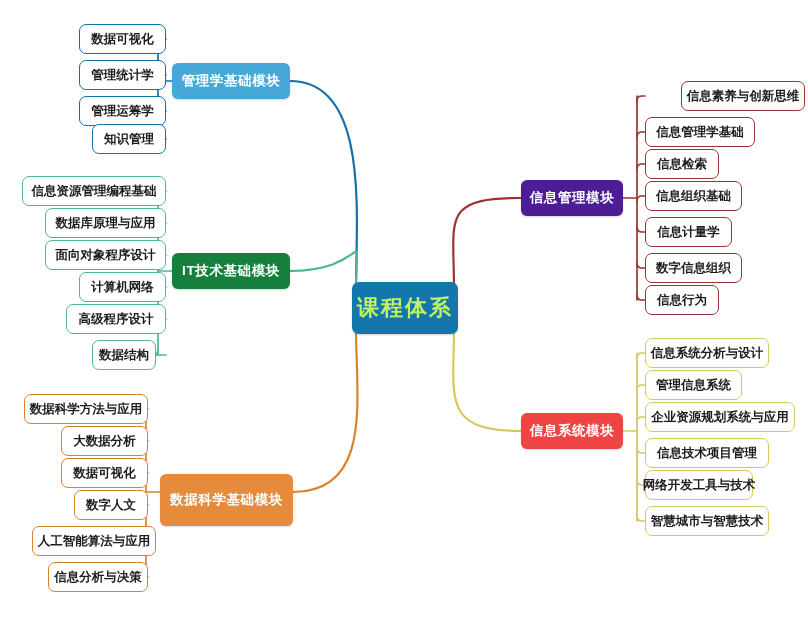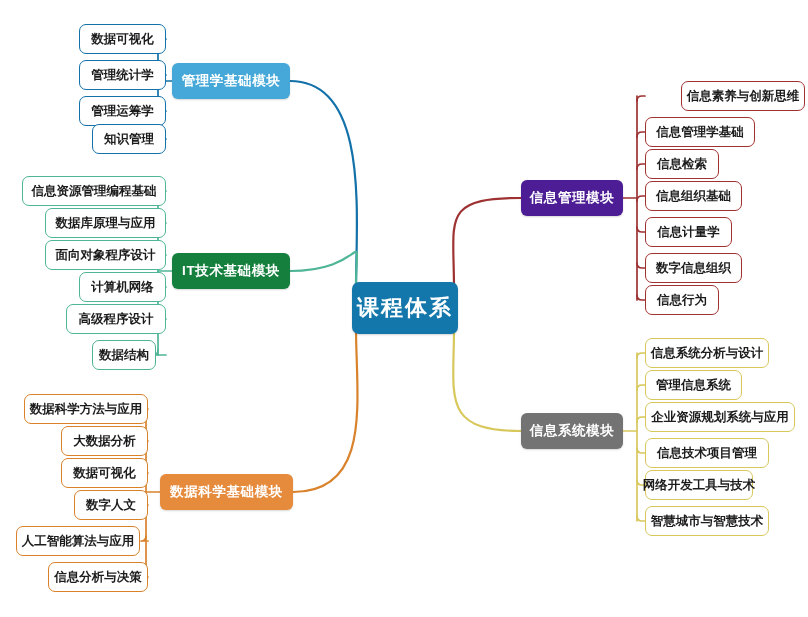--- a/index.html
+++ b/index.html
@@ -12,21 +12,21 @@
   }
   #canvas{position:absolute;left:0;top:0;width:808px;height:617px;}
   svg.links{position:absolute;left:0;top:0;width:808px;height:617px;pointer-events:none;}
 
   .node{position:absolute;box-sizing:border-box;display:flex;align-items:center;
         justify-content:center;white-space:nowrap;}
 
   
   .root{
     border-radius:7px;
-    color:#ffffff;
+    color:#bef264;
     font-weight:bold;
     font-size:22px;
     letter-spacing:2px;
     box-shadow:0 1px 2px rgba(0,0,0,.18);
   }
   
   .module{
     border-radius:6px;
     color:#ffffff;
     font-weight:bold;
@@ -103,36 +103,36 @@
       <div class="node leaf" style="left: 79px; top: 60px; width: 87px; border-color: rgb(17, 113, 168);">管理统计学</div>
       <div class="node leaf" style="left: 79px; top: 96px; width: 87px; border-color: rgb(17, 113, 168);">管理运筹学</div>
       <div class="node leaf" style="left: 92px; top: 124px; width: 74px; border-color: rgb(17, 113, 168);">知识管理</div>
       <div class="node module" style="left: 172px; top: 253px; width: 118px; height: 36px; background: #15803d;">IT技术基础模块</div>
       <div class="node leaf" style="left: 22px; top: 176px; width: 144px; border-color: rgb(78, 181, 150);">信息资源管理编程基础</div>
       <div class="node leaf" style="left: 45px; top: 208px; width: 121px; border-color: rgb(78, 181, 150);">数据库原理与应用</div>
       <div class="node leaf" style="left: 45px; top: 240px; width: 121px; border-color: rgb(78, 181, 150);">面向对象程序设计</div>
       <div class="node leaf" style="left: 79px; top: 272px; width: 87px; border-color: rgb(78, 181, 150);">计算机网络</div>
       <div class="node leaf" style="left: 66px; top: 304px; width: 100px; border-color: rgb(78, 181, 150);">高级程序设计</div>
       <div class="node leaf" style="left: 92px; top: 340px; width: 64px; border-color: rgb(78, 181, 150); text-align: center;">数据结构</div>
-      <div class="node module" style="left: 160px; top: 474px; width: 133px; height: 36px; background: rgb(230, 138, 60);">数据科学基础模块</div>
+      <div class="node module" style="left: 160px; top: 474px; width: 133px; height: 52px; background: rgb(230, 138, 60);">数据科学基础模块</div>
       <div class="node leaf" style="left: 24px; top: 394px; width: 124px; border-color: rgb(217, 130, 43);">数据科学方法与应用</div>
       <div class="node leaf" style="left: 61px; top: 426px; width: 87px; border-color: rgb(217, 130, 43);">大数据分析</div>
       <div class="node leaf" style="left: 61px; top: 458px; width: 87px; border-color: rgb(217, 130, 43);">数据可视化</div>
       <div class="node leaf" style="left: 74px; top: 490px; width: 74px; border-color: rgb(217, 130, 43);">数字人文</div>
-      <div class="node leaf" style="left: 16px; top: 526px; width: 124px; border-color: rgb(217, 130, 43);">人工智能算法与应用</div>
+      <div class="node leaf" style="left: 32px; top: 526px; width: 124px; border-color: rgb(217, 130, 43);">人工智能算法与应用</div>
       <div class="node leaf" style="left: 48px; top: 562px; width: 100px; border-color: rgb(217, 130, 43);">信息分析与决策</div>
       <div class="node module" style="left: 521px; top: 180px; width: 102px; height: 36px; background: #4c1d95;">信息管理模块</div>
       <div class="node leaf" style="left: 645px; top: 81px; width: 124px; border-color: rgb(158, 49, 50); margin-left: 36px;">信息素养与创新思维</div>
       <div class="node leaf" style="left: 645px; top: 117px; width: 110px; border-color: rgb(158, 49, 50);">信息管理学基础</div>
       <div class="node leaf" style="left: 645px; top: 149px; width: 74px; border-color: rgb(158, 49, 50);">信息检索</div>
       <div class="node leaf" style="left: 645px; top: 181px; width: 97px; border-color: rgb(158, 49, 50);">信息组织基础</div>
       <div class="node leaf" style="left: 645px; top: 217px; width: 87px; border-color: rgb(158, 49, 50);">信息计量学</div>
       <div class="node leaf" style="left: 645px; top: 253px; width: 97px; border-color: rgb(158, 49, 50);">数字信息组织</div>
       <div class="node leaf" style="left: 645px; top: 285px; width: 74px; border-color: rgb(158, 49, 50);">信息行为</div>
-      <div class="node module" style="left: 521px; top: 413px; width: 102px; height: 36px; background: #737373;">信息系统模块</div>
+      <div class="node module" style="left: 521px; top: 413px; width: 102px; height: 36px; background: #ef4444;">信息系统模块</div>
       <div class="node leaf" style="left: 645px; top: 338px; width: 124px; border-color: rgb(216, 200, 92);">信息系统分析与设计</div>
       <div class="node leaf" style="left: 645px; top: 370px; width: 97px; border-color: rgb(216, 200, 92);">管理信息系统</div>
       <div class="node leaf" style="left: 645px; top: 402px; width: 150px; border-color: rgb(216, 200, 92);">企业资源规划系统与应用</div>
       <div class="node leaf" style="left: 645px; top: 438px; width: 124px; border-color: rgb(216, 200, 92);">信息技术项目管理</div>
       <div class="node leaf" style="left: 645px; top: 470px; width: 108px; border-color: rgb(216, 200, 92);">网络开发工具与技术</div>
       <div class="node leaf" style="left: 645px; top: 506px; width: 124px; border-color: rgb(216, 200, 92);">智慧城市与智慧技术</div>
     </div>
 </div>
 
 </body></html>

